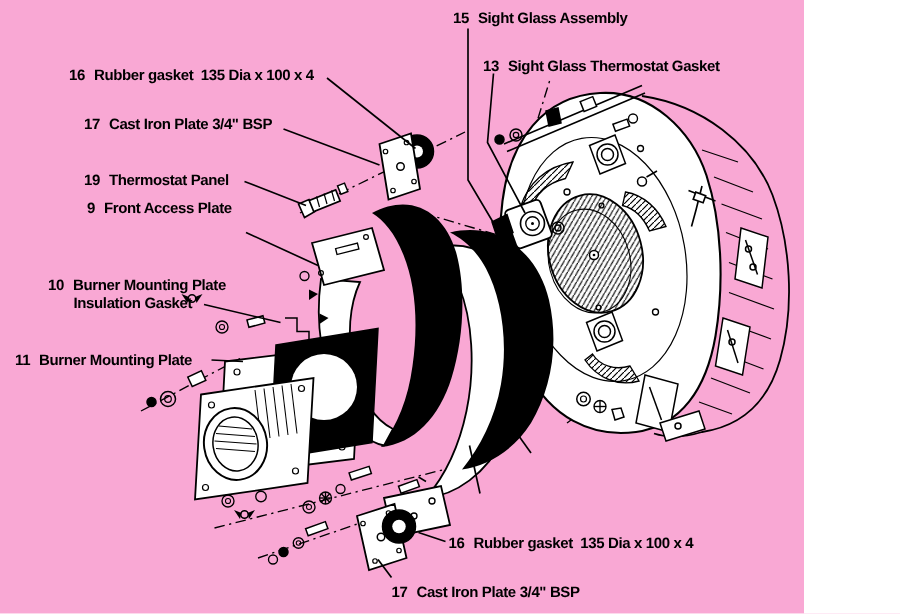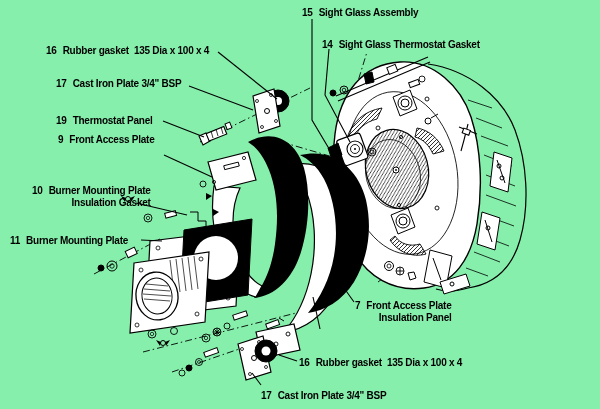--- a/index.html
+++ b/index.html
@@ -1,22 +1,22 @@
 <!DOCTYPE html>
 <html><head>
 <meta charset="utf-8">
 <style>
   html,body{margin:0;padding:0;background:#ffffff;}
-  #stage{position:relative;width:600px;height:409px;background:#86efac;overflow:hidden;
+  #stage{position:relative;width:536px;height:409px;background:#f9a8d4;overflow:hidden;
          font-family:"Liberation Sans",sans-serif;}
   #art{position:absolute;left:0;top:0;}
   .lbl{position:absolute;font:bold 10px/12px "Liberation Sans",sans-serif;
        letter-spacing:-0.25px;color:#000;white-space:pre;}
   .lbl .n{margin-right:6px;}
-  .l2{white-space:pre;text-align:right;}
+  .l2{white-space:pre;}
 </style>
 </head>
 <body>
 
 <div id="stage">
 
 <svg id="art" width="600" height="409" viewBox="0 0 600 409">
   <defs>
     <pattern id="hat" patternUnits="userSpaceOnUse" width="4" height="4">
       <path d="M0,4 l4,-4" stroke="#000" stroke-width="0.8"></path>
@@ -288,23 +288,22 @@
     <line x1="136" y1="203" x2="187" y2="215"></line>
     <line x1="141" y1="240" x2="162" y2="241"></line>
     <line x1="354" y1="302" x2="344" y2="288"></line>
     <line x1="320" y1="329" x2="313" y2="297"></line>
     <line x1="297" y1="361" x2="279" y2="355"></line>
     <line x1="261" y1="385" x2="252" y2="373"></line>
   </g>
 </svg>
 
   <div class="lbl" style="left:302px;top:7px"><span class="n">15</span><span>Sight Glass Assembly</span></div>
-  <div class="lbl" style="left:322px;top:39px"><span class="n">14</span><span>Sight Glass Thermostat Gasket</span></div>
+  <div class="lbl" style="left:322px;top:39px"><span class="n">13</span><span>Sight Glass Thermostat Gasket</span></div>
   <div class="lbl" style="left:46px;top:45px"><span class="n">16</span><span>Rubber gasket  135 Dia x 100 x 4</span></div>
   <div class="lbl" style="left:56px;top:78px"><span class="n">17</span><span>Cast Iron Plate 3/4" BSP</span></div>
   <div class="lbl" style="left:56px;top:115px"><span class="n">19</span><span>Thermostat Panel</span></div>
   <div class="lbl" style="left:58px;top:134px"><span class="n">9</span><span>Front Access Plate</span></div>
   <div class="lbl" style="left:32px;top:185px"><span class="n">10</span><span>Burner Mounting Plate</span><div class="l2" style="margin-left:17px">Insulation Gasket</div></div>
   <div class="lbl" style="left:10px;top:235px"><span class="n">11</span><span>Burner Mounting Plate</span></div>
-  <div class="lbl" style="left:355px;top:300px"><span class="n">7</span><span>Front Access Plate</span><div class="l2" style="margin-left:12px">Insulation Panel</div></div>
   <div class="lbl" style="left:299px;top:357px"><span class="n">16</span><span>Rubber gasket  135 Dia x 100 x 4</span></div>
   <div class="lbl" style="left:261px;top:390px"><span class="n">17</span><span>Cast Iron Plate 3/4" BSP</span></div>
 </div>
 
 </body></html>

